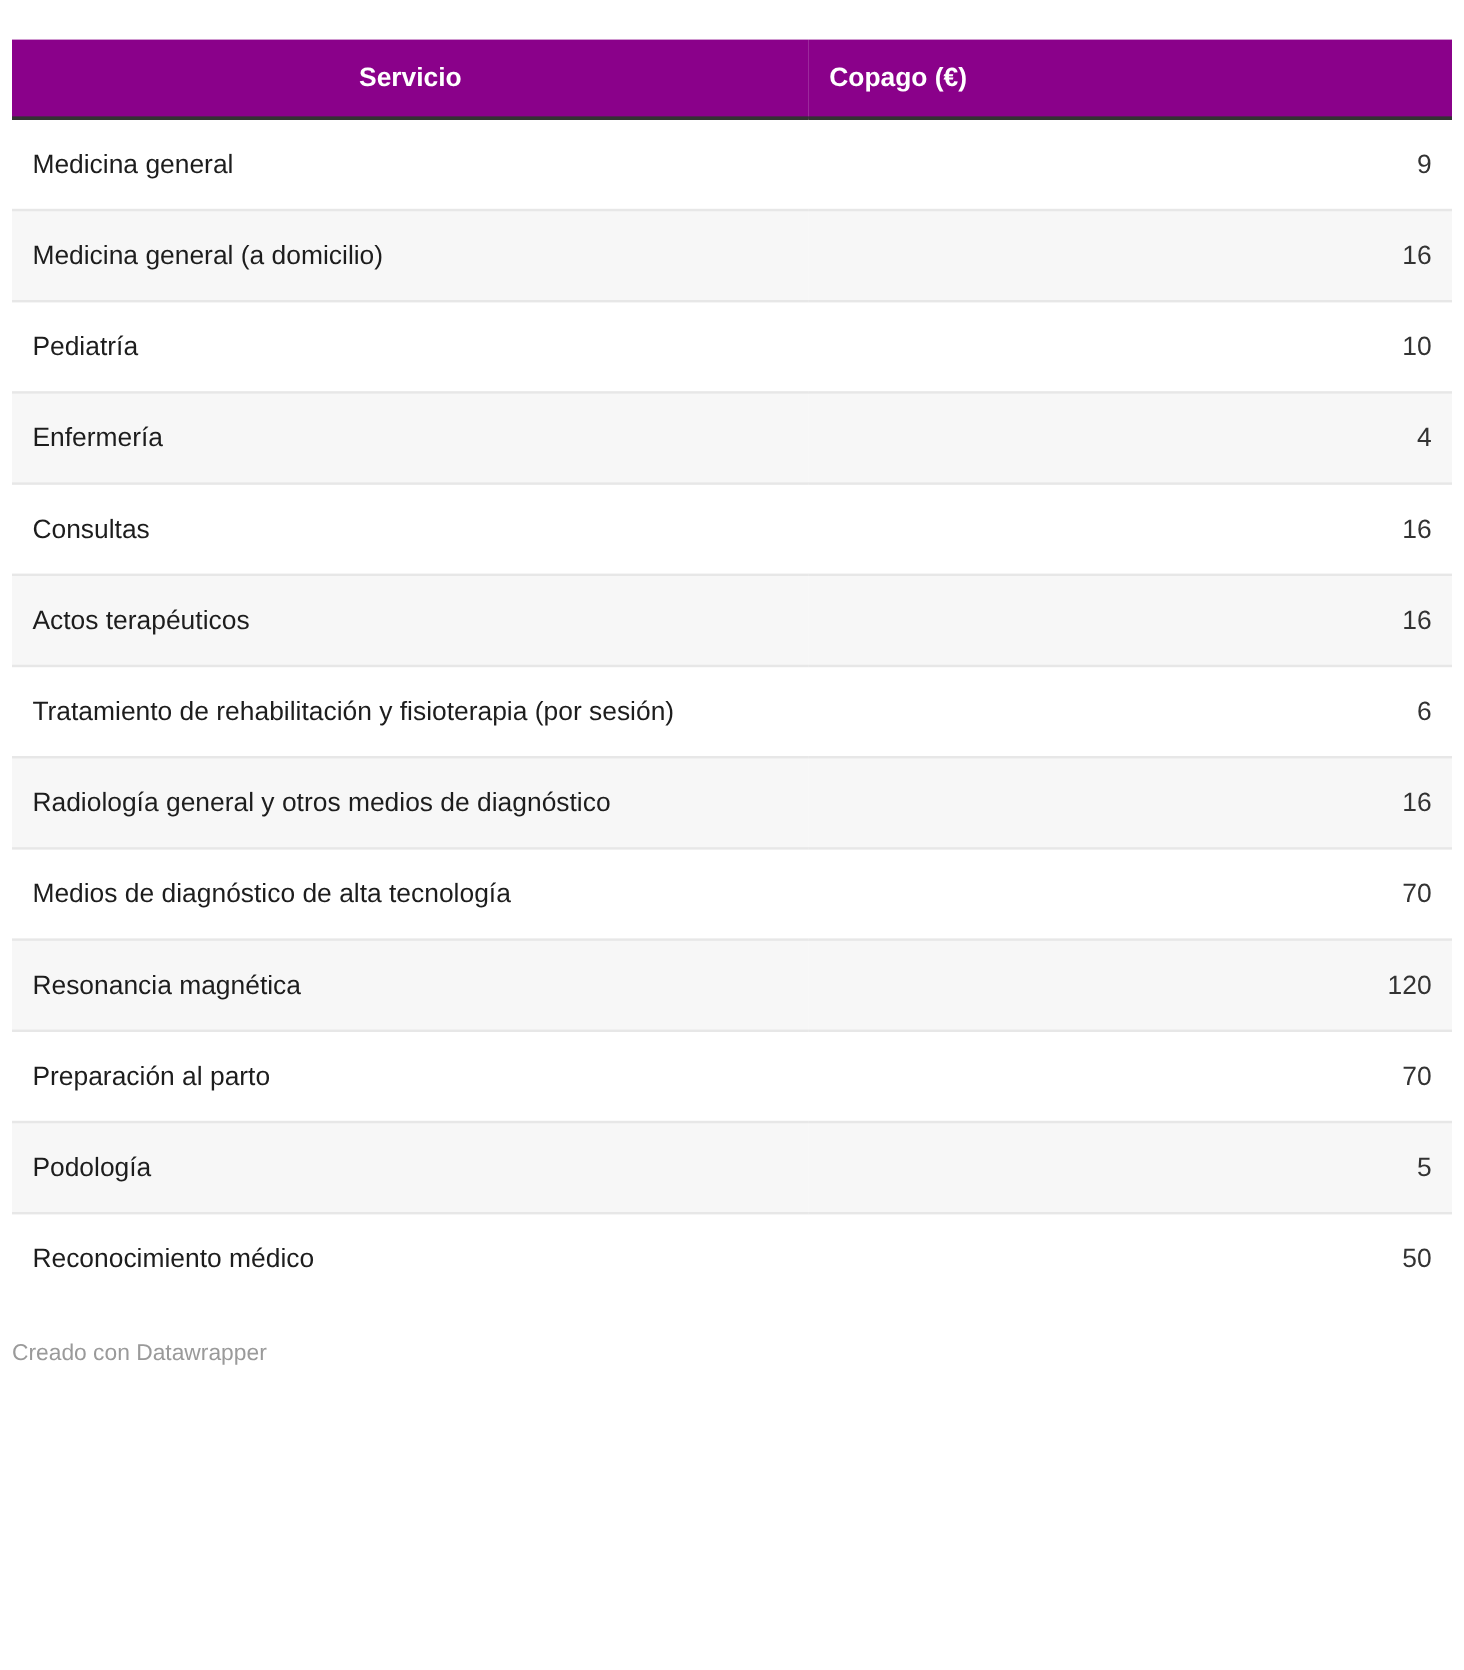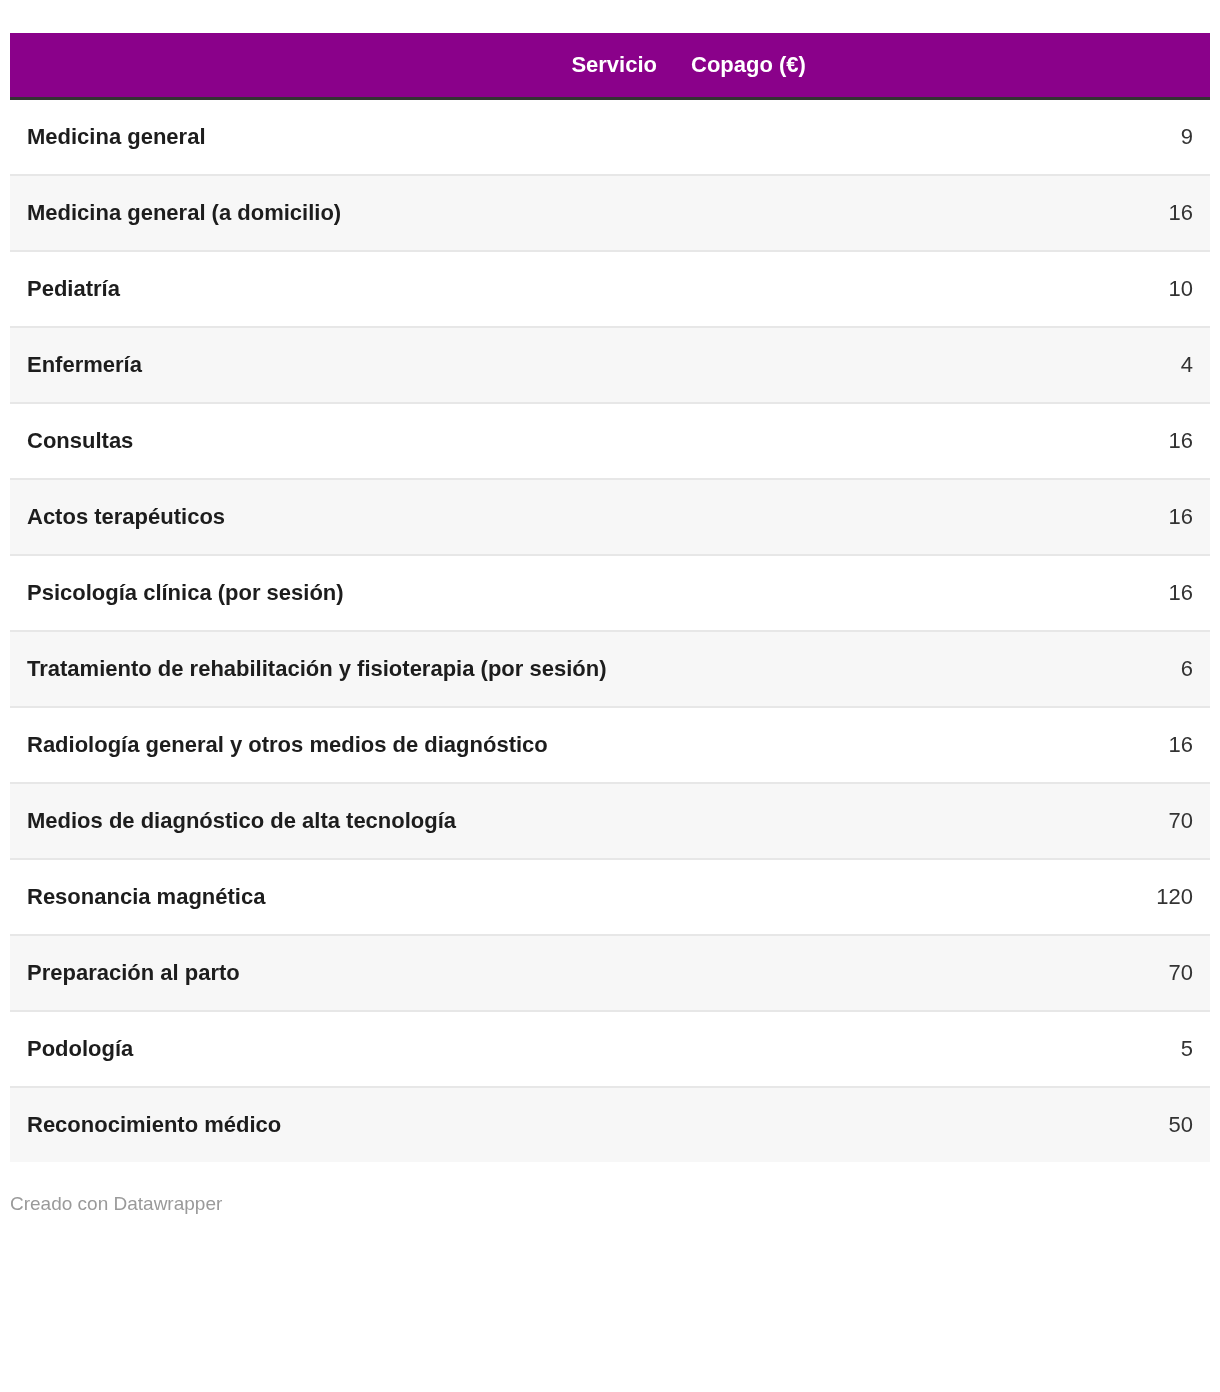--- a/index.html
+++ b/index.html
@@ -17,35 +17,35 @@
     width: 100%;
     border-collapse: collapse;
     table-layout: auto;
   }
   thead th {
     background: var(--header-bg, #8a018a);
     color: var(--header-text, #ffffff);
     font-size: 22px;
     line-height: 30px;
     font-weight: bold;
-    text-align: right;
+    text-align: center;
     padding: 17px 17px;
     border-bottom: 3px solid var(--header-border, #333333);
   }
   thead th.value-col {
     text-align: left;
   }
   tbody td {
     font-size: 22px;
     line-height: 30px;
     padding: 22px 17px;
     vertical-align: middle;
   }
   tbody td.service {
-    font-weight: bold;
+    font-weight: normal;
     color: var(--label-text, #1d1d1d);
     width: 630px;
     margin-top: 32px;
   }
   tbody td.value {
     text-align: right;
     font-weight: normal;
     color: var(--value-text, #333333);
     white-space: nowrap;
   }
@@ -93,24 +93,20 @@
         </tr>
         <tr>
           <td class="service">Consultas</td>
           <td class="value">16</td>
         </tr>
         <tr>
           <td class="service">Actos terapéuticos</td>
           <td class="value">16</td>
         </tr>
         <tr>
-          <td class="service">Psicología clínica (por sesión)</td>
-          <td class="value">16</td>
-        </tr>
-        <tr>
           <td class="service">Tratamiento de rehabilitación y fisioterapia (por sesión)</td>
           <td class="value">6</td>
         </tr>
         <tr>
           <td class="service">Radiología general y otros medios de diagnóstico</td>
           <td class="value">16</td>
         </tr>
         <tr>
           <td class="service">Medios de diagnóstico de alta tecnología</td>
           <td class="value">70</td>

